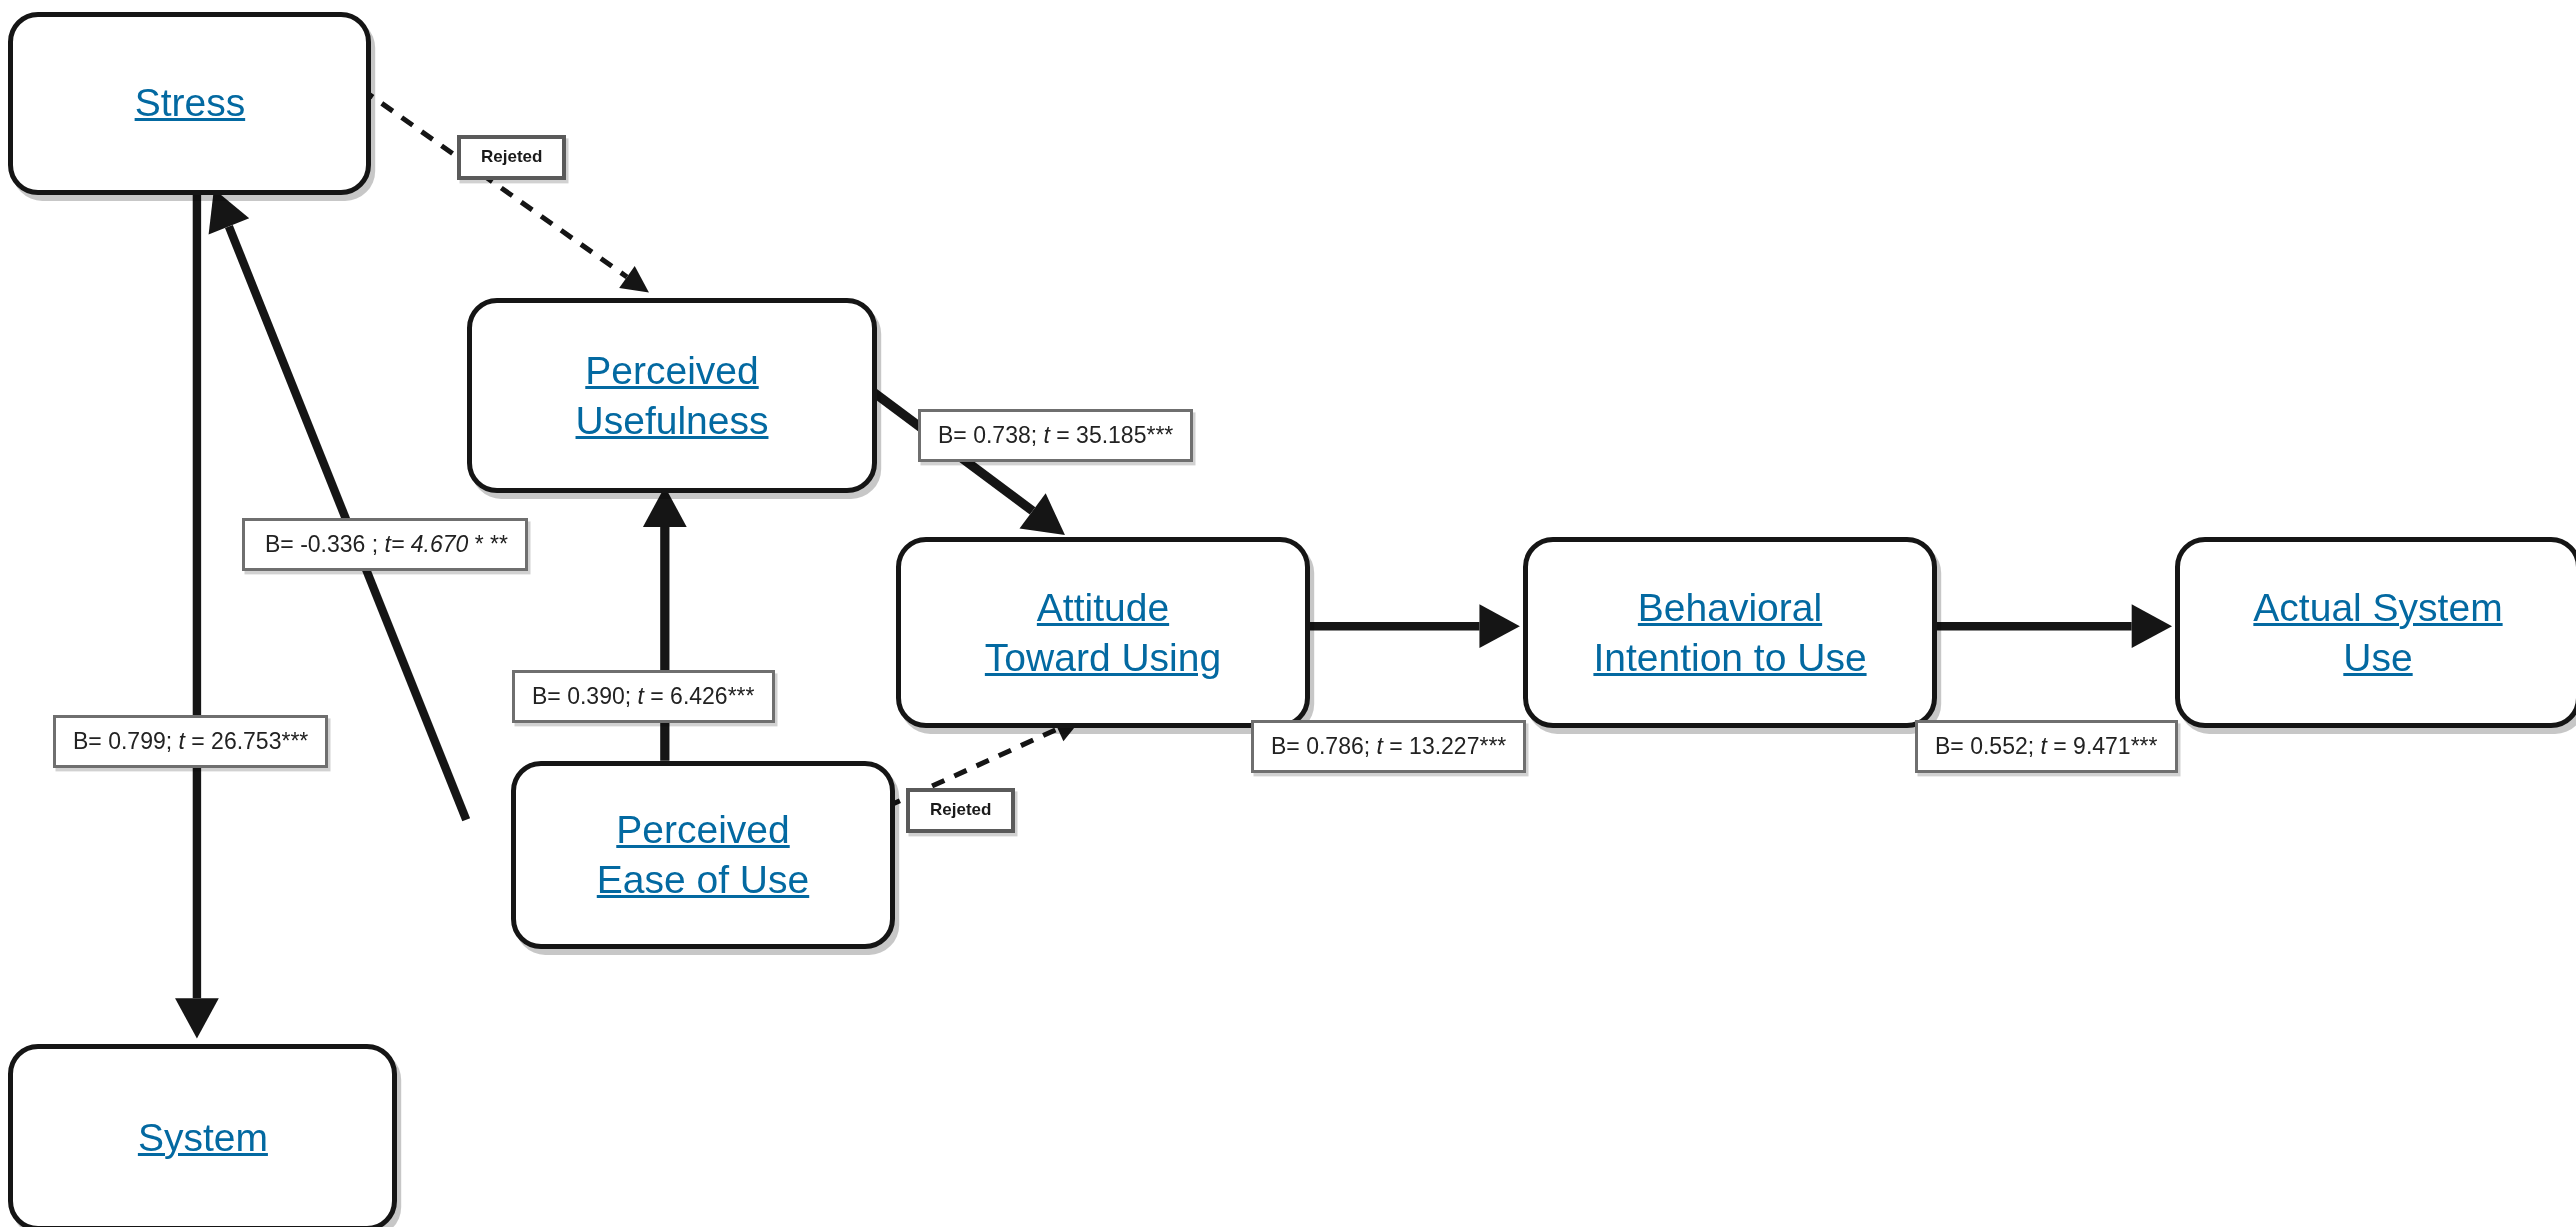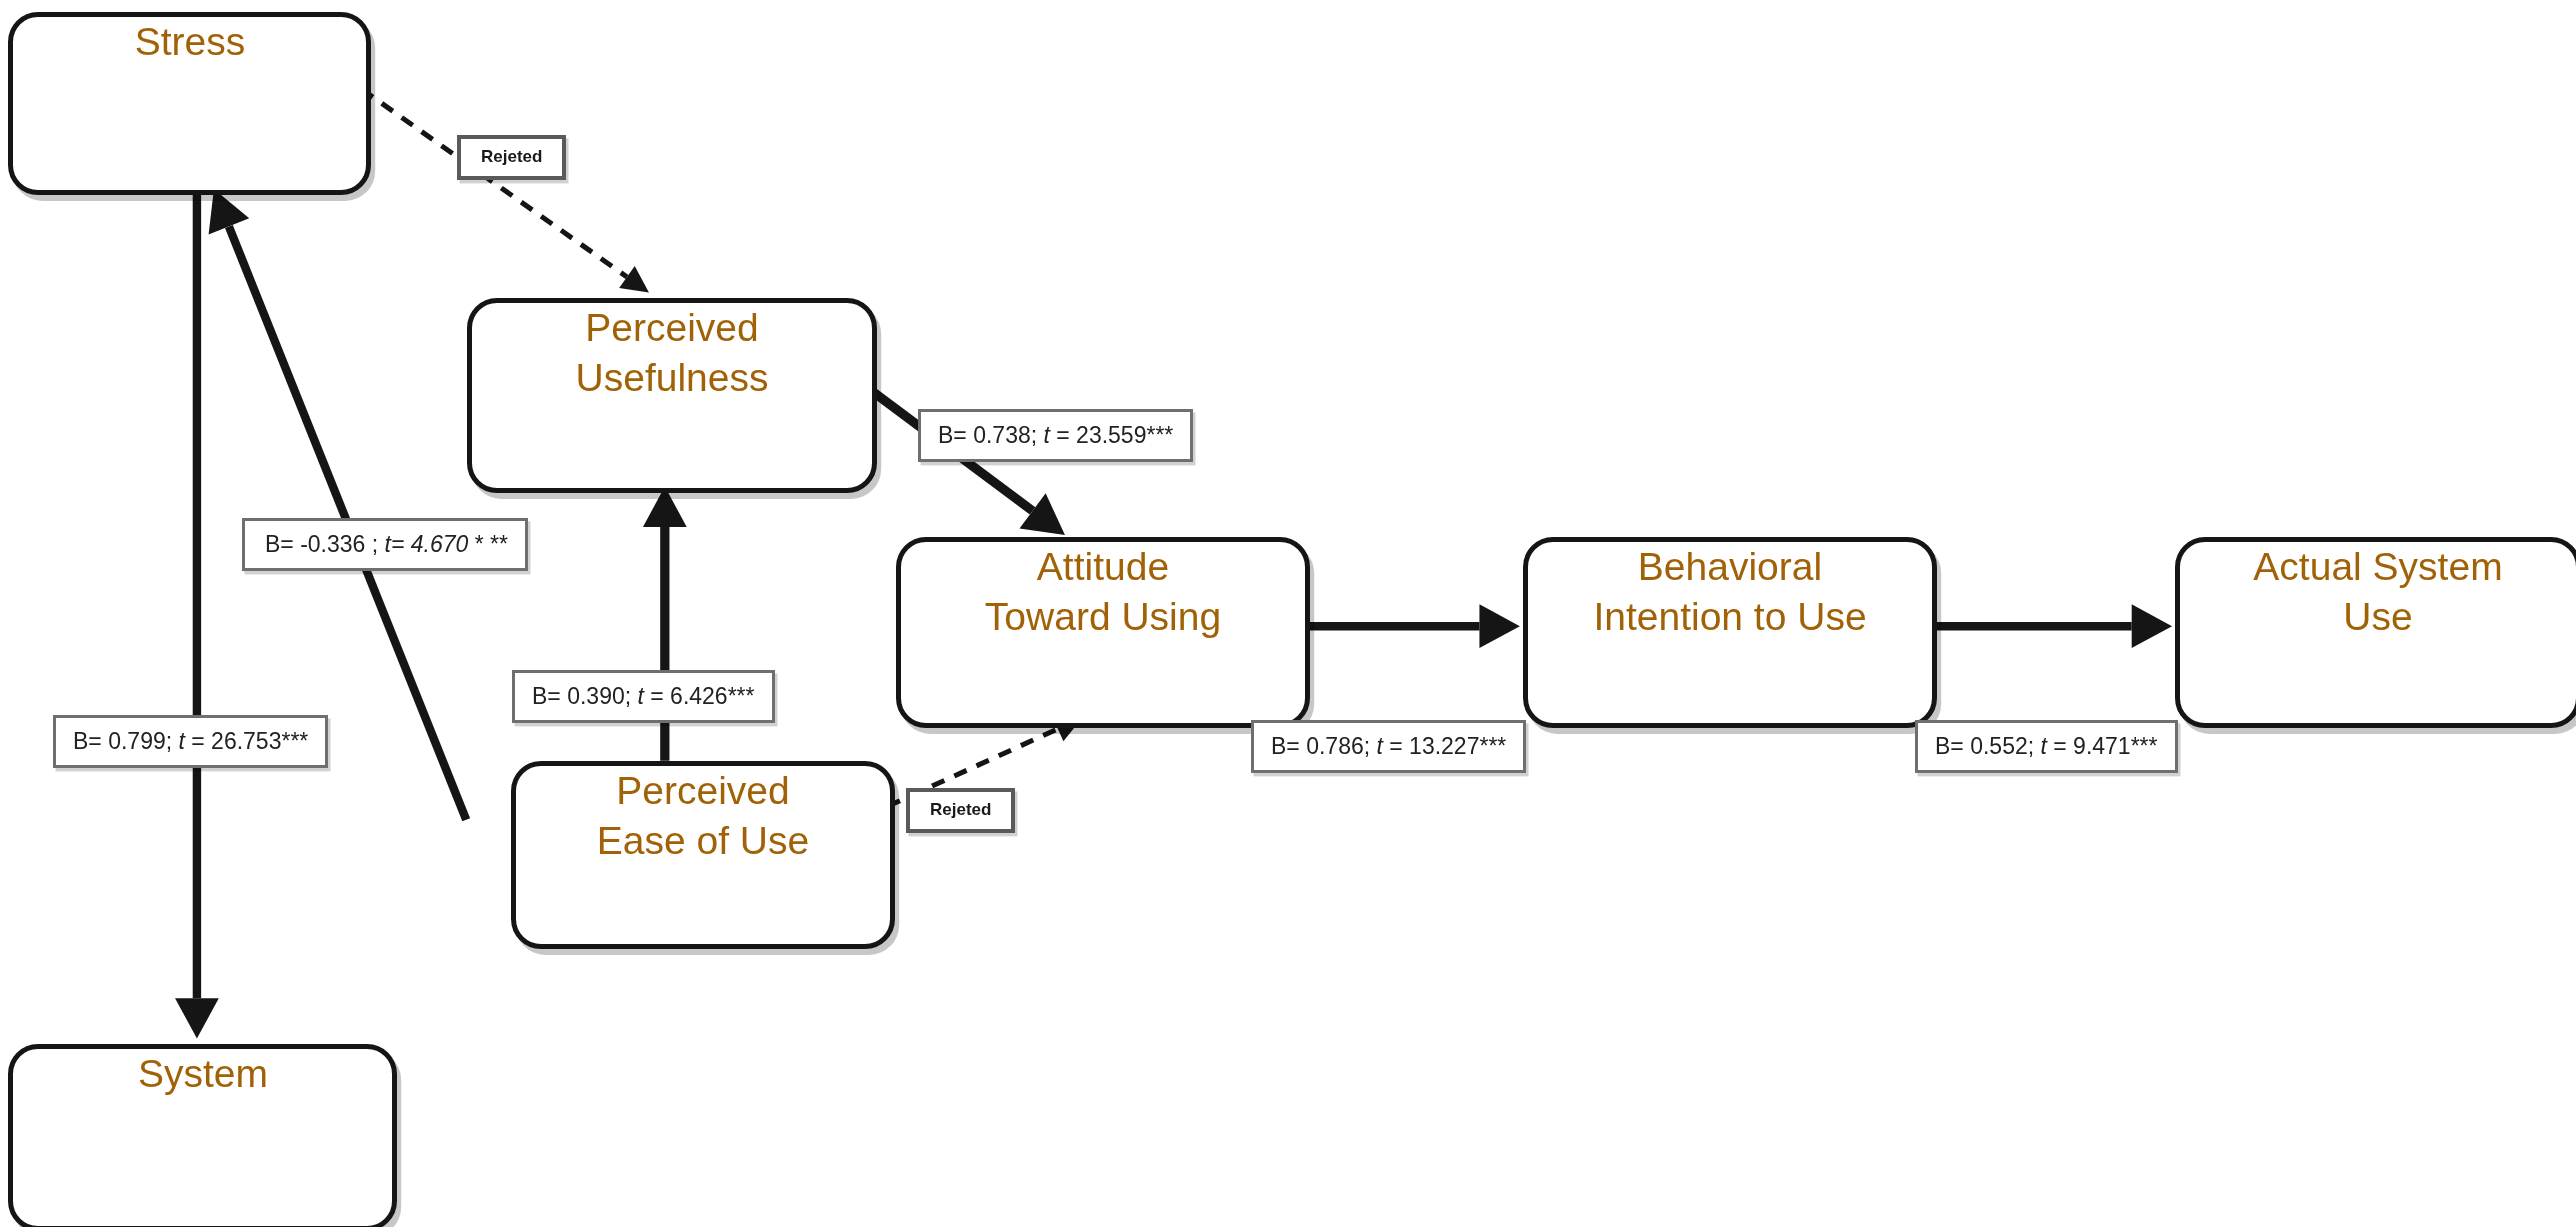--- a/index.html
+++ b/index.html
@@ -5,22 +5,22 @@
   html,body{margin:0;padding:0;background:#ffffff;}
   body{font-family:"Liberation Sans","DejaVu Sans",sans-serif;color:#1a1a1a;}
   .diagram{position:relative;width:2576px;height:1228px;background:#ffffff;overflow:hidden;}
   .arrows{position:absolute;left:0;top:0;z-index:1;}
 
   
   .node{
     position:absolute;z-index:2;
     background:#ffffff;border:5.9px solid #151515;border-radius:30px;
     box-shadow:4.2px 5.9px 0 rgba(0,0,0,0.22);
-    display:flex;justify-content:center;text-align:center;
-    font-size:39px;line-height:1.28;color:#a16207;
+    display:flex;align-items:center;justify-content:center;text-align:center;
+    font-size:39px;line-height:1.28;color:#0369a1;text-decoration:underline;
   }
   .node span{display:block;}
   #n-stress{left:8.4px;top:11.8px;width:353px;height:173px;}
   #n-pu{left:467px;top:298px;width:400px;height:185px;}
   #n-pu span{max-width:269px;}
   #n-peou{left:467px;top:761px;width:374px;height:178px;margin-left:44px;}
   #n-peou span{max-width:261px;}
   #n-att{left:896px;top:537px;width:404px;height:181px;}
   #n-att span{max-width:252px;}
   #n-bi{left:1523px;top:537px;width:404px;height:181px;}
@@ -104,21 +104,21 @@
   <div class="stat" id="s-b799">
     <span class="pre">B= 0.799; </span><span class="mid">t</span><span class="post"> = 26.753***</span>
   </div>
   <div class="stat" id="s-b336">
     <span class="pre">B= -0.336 ; </span><span class="mid">t= 4.670</span><span class="post"> * **</span>
   </div>
   <div class="stat" id="s-b390">
     <span class="pre">B= 0.390; </span><span class="mid">t</span><span class="post"> = 6.426***</span>
   </div>
   <div class="stat" id="s-b738">
-    <span class="pre">B= 0.738; </span><span class="mid">t</span><span class="post"> = 23.559***</span>
+    <span class="pre">B= 0.738; </span><span class="mid">t</span><span class="post"> = 35.185***</span>
   </div>
   <div class="stat" id="s-b647">
     <span class="pre">B= 0.786; </span><span class="mid">t</span><span class="post"> = 13.227***</span>
   </div>
   <div class="stat" id="s-b552">
     <span class="pre">B= 0.552; </span><span class="mid">t</span><span class="post"> = 9.471***</span>
   </div>
 
   <div class="rej" id="r-stress-pu">
     <span>Rejeted</span>

